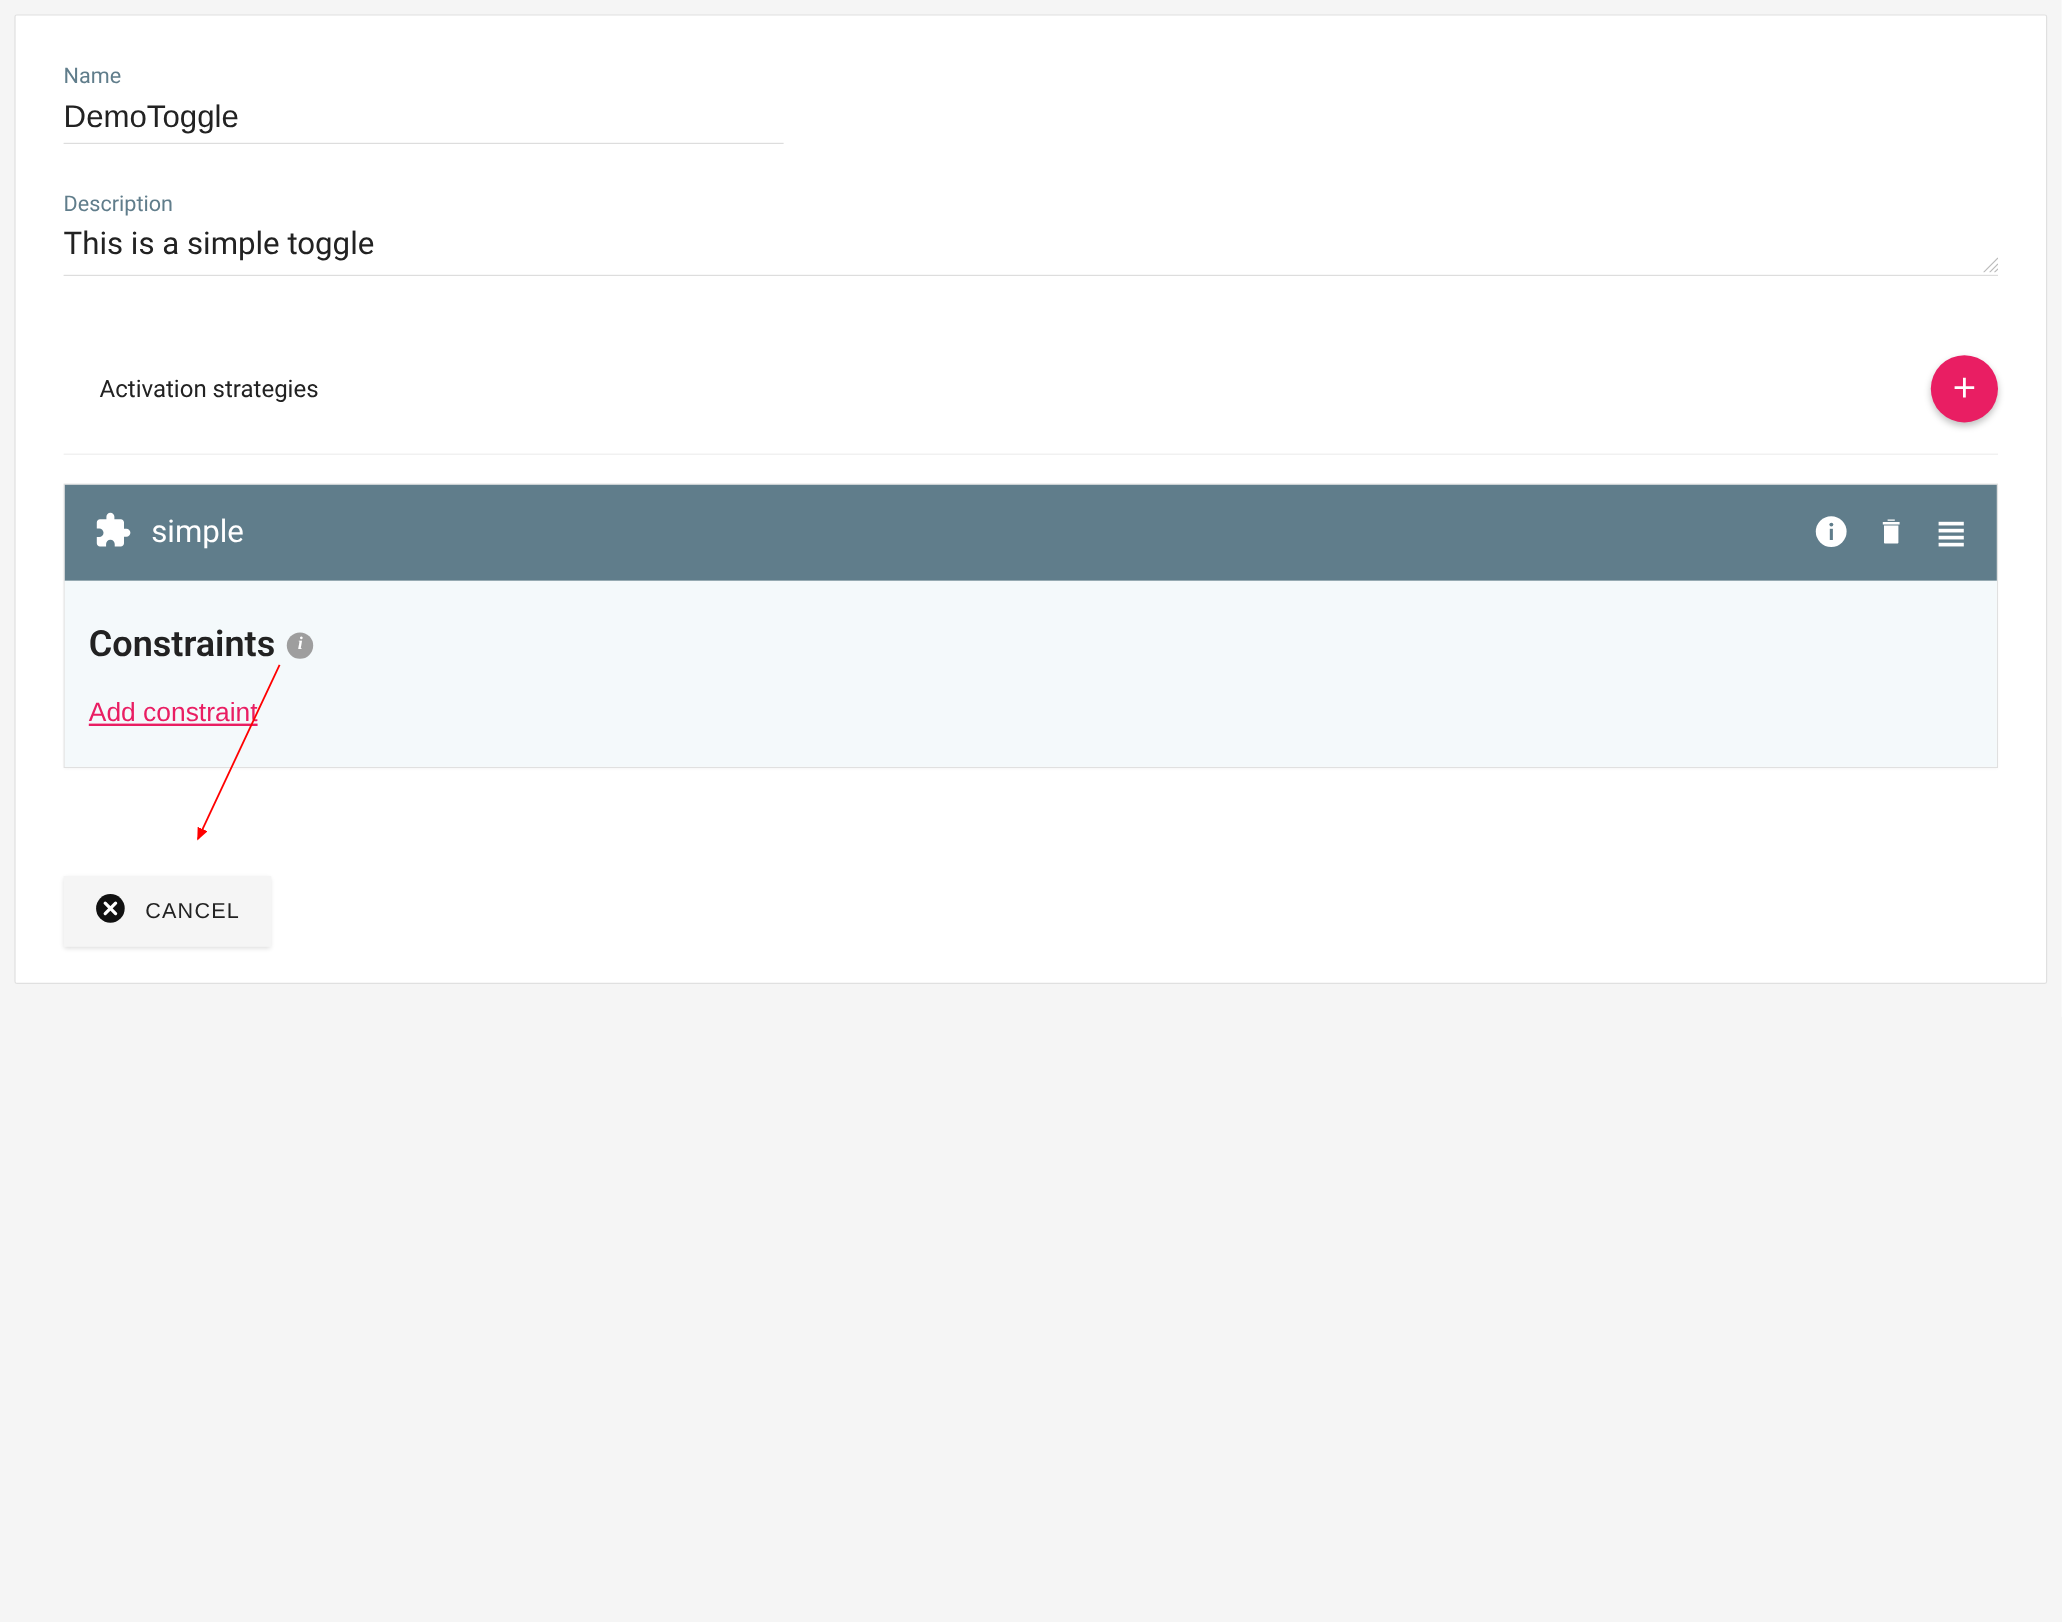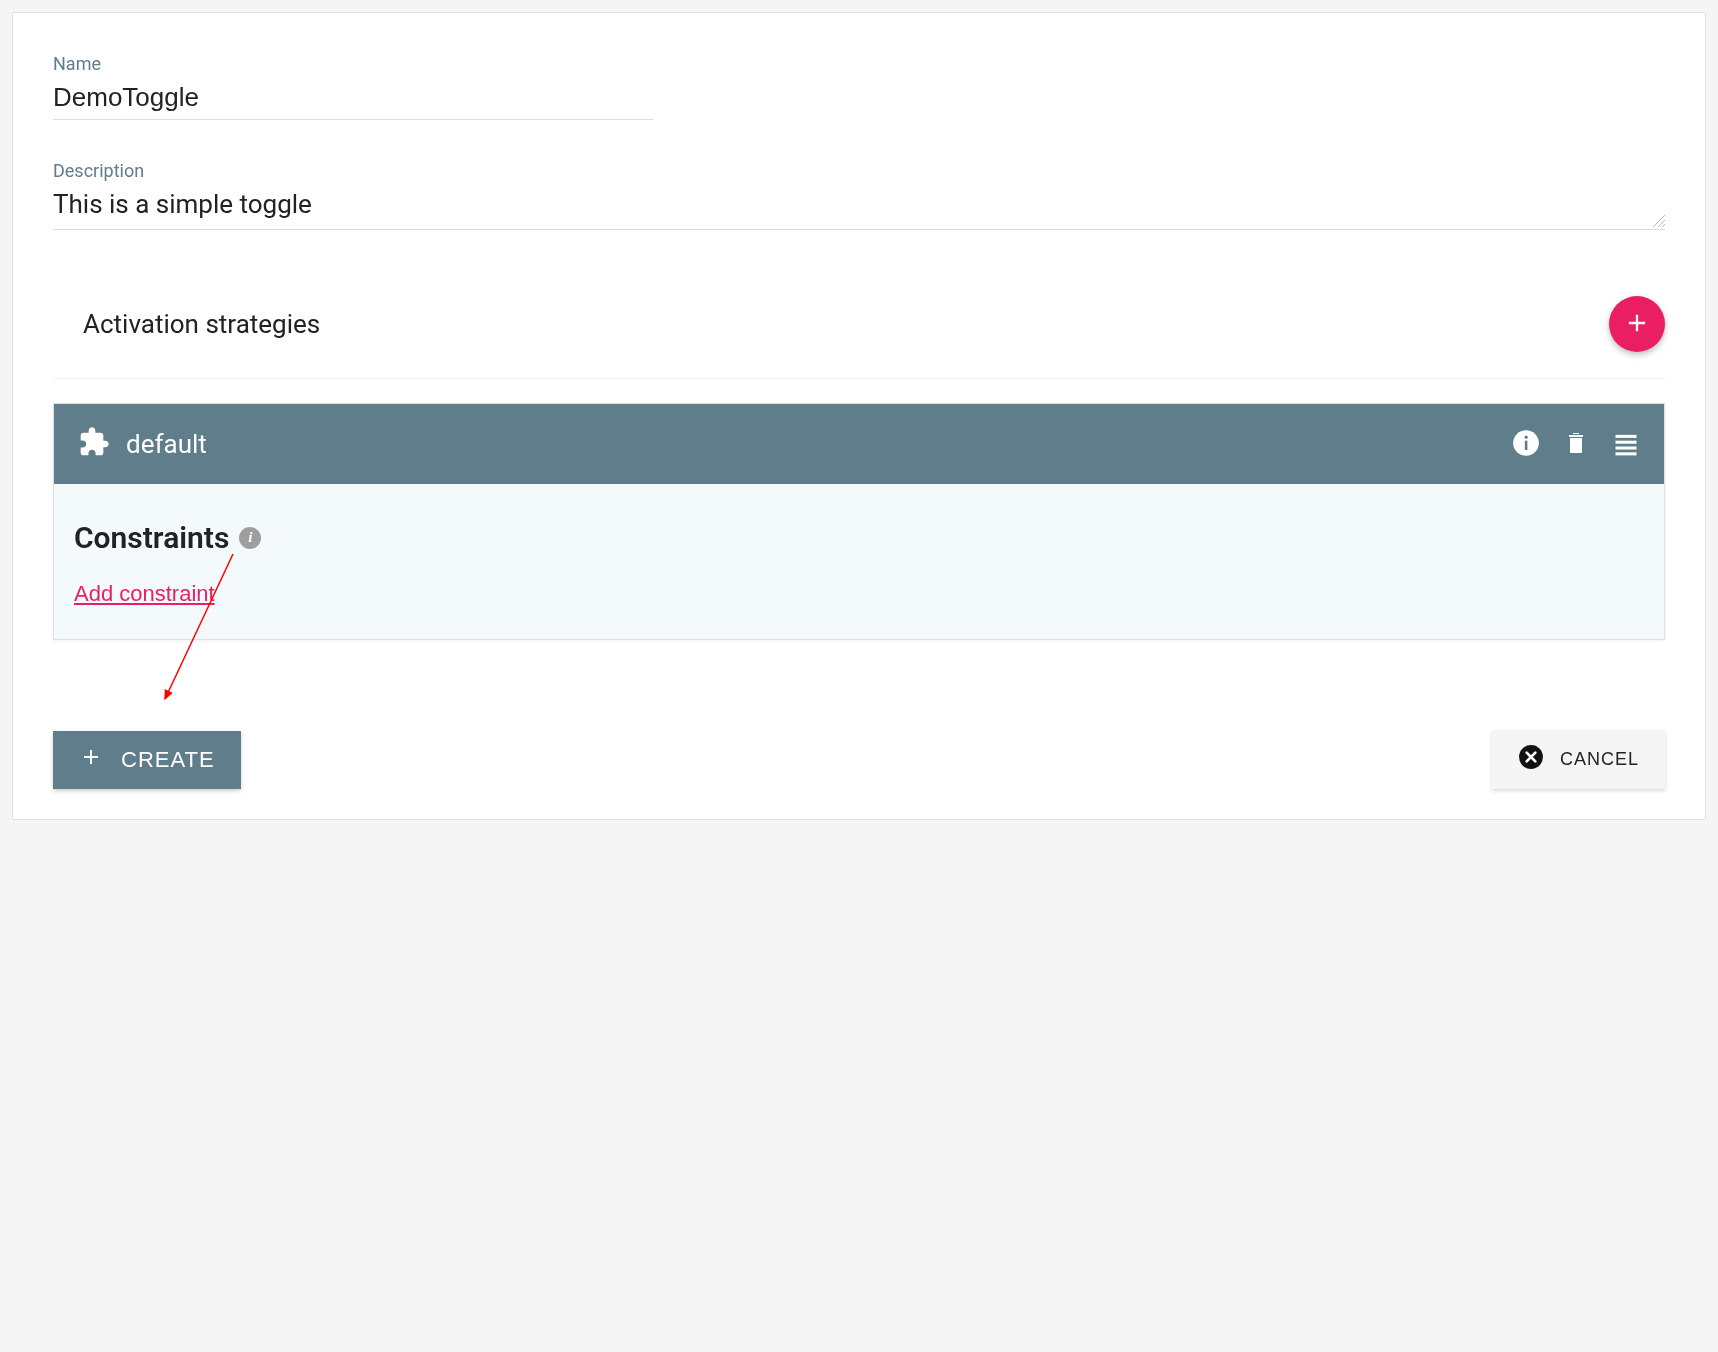--- a/index.html
+++ b/index.html
@@ -112,21 +112,21 @@
     }
 
     .activation-header {
       display: flex;
       align-items: center;
       justify-content: space-between;
       padding: 26px 0 26px 30px;
       border-bottom: 1px solid #eee;
     }
     .activation-title {
-      font-size: 26px;
+      font-size: 20px;
       color: #222;
     }
     .fab {
       width: 56px;
       height: 56px;
       border-radius: 50%;
       background: #e91e63;
       border: none;
       display: flex;
       align-items: center;
@@ -291,21 +291,21 @@
   </div>
 
   <div class="strategy-card">
     <div class="strategy-header">
       <div class="strategy-left">
         <span>
           <svg width="32" height="32" viewBox="0 0 24 24" fill="#fff">
             <path d="M20.5 11H19V7c0-1.1-.9-2-2-2h-4V3.5C13 2.12 11.88 1 10.5 1S8 2.12 8 3.5V5H4c-1.1 0-2 .9-2 2v3.8h1.5c1.5 0 2.7 1.2 2.7 2.7S5 16.2 3.5 16.2H2V20c0 1.1.9 2 2 2h3.8v-1.5c0-1.5 1.2-2.7 2.7-2.7s2.7 1.2 2.7 2.7V22H17c1.1 0 2-.9 2-2v-4h1.5c1.38 0 2.5-1.12 2.5-2.5S21.88 11 20.5 11z"></path>
           </svg>
         </span>
-        <span class="strategy-name">default</span>
+        <span class="strategy-name">simple</span>
       </div>
       <div class="strategy-actions">
         <button class="icon-btn">
           <span>
             <svg width="28" height="28" viewBox="0 0 24 24" fill="#fff">
                 <circle cx="12" cy="12" r="11" fill="#fff"></circle>
                 <rect x="11" y="10" width="2.2" height="8" fill="#607d8b"></rect>
                 <circle cx="12.1" cy="7" r="1.4" fill="#607d8b"></circle>
               </svg>
           </span>
@@ -341,28 +341,20 @@
   <svg class="arrow-overlay" width="90" height="160">
     <defs>
       <marker id="arrowhead" markerWidth="8" markerHeight="8" refX="6" refY="3" orient="auto">
         <path d="M0,0 L7,3 L0,6 Z" fill="#ff0000"></path>
       </marker>
     </defs>
     <line x1="80" y1="5" x2="12" y2="150" stroke="#ff0000" stroke-width="1.5" marker-end="url(#arrowhead)"></line>
   </svg>
 
   <div class="footer-actions">
-    <button class="btn-create">
-      <span>
-        <svg width="24" height="24" viewBox="0 0 24 24">
-            <path d="M19 13h-6v6h-2v-6H5v-2h6V5h2v6h6v2z"></path>
-          </svg>
-      </span>
-      <span>CREATE</span>
-    </button>
     <button class="btn-cancel">
       <span>
         <svg width="26" height="26" viewBox="0 0 24 24">
             <circle cx="12" cy="12" r="11" fill="#111"></circle>
             <path d="M8 8l8 8M16 8l-8 8" stroke="#fff" stroke-width="2.5" stroke-linecap="round"></path>
           </svg>
       </span>
       <span>CANCEL</span>
     </button>
   </div>

